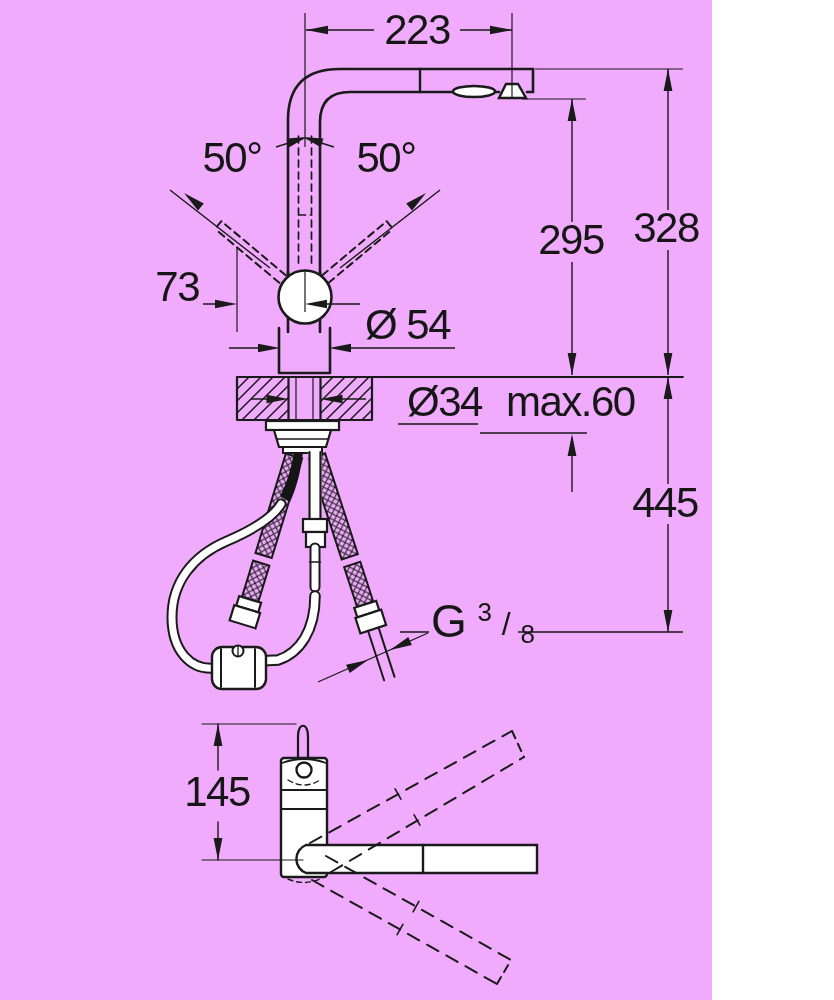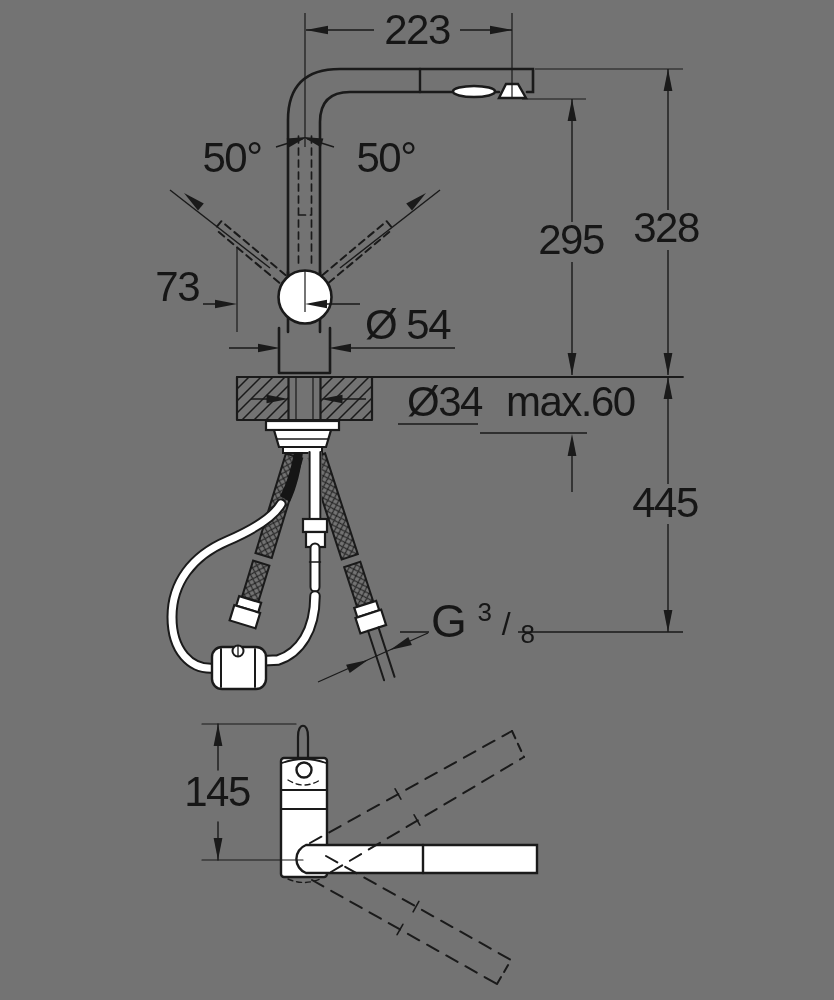--- a/index.html
+++ b/index.html
@@ -1,16 +1,16 @@
 <!DOCTYPE html>
 <html><head>
 <meta charset="utf-8">
 <style>
   html,body{margin:0;padding:0;background:#ffffff;}
-  .wrap{width:834px;height:1000px;position:relative;background:#737373;overflow:hidden;}
+  .wrap{width:712px;height:1000px;position:relative;background:#f0abfc;overflow:hidden;}
   svg{display:block;}
   .dim-text{font-family:"Liberation Sans",sans-serif;font-size:42px;letter-spacing:-1.5px;fill:#161616;}
   .thread-text{font-family:"Liberation Sans",sans-serif;fill:#161616;letter-spacing:-1px;}
 </style>
 </head>
 <body>
 
 <div class="wrap">
 <svg width="834" height="1000" viewBox="0 0 834 1000">
   <defs>

